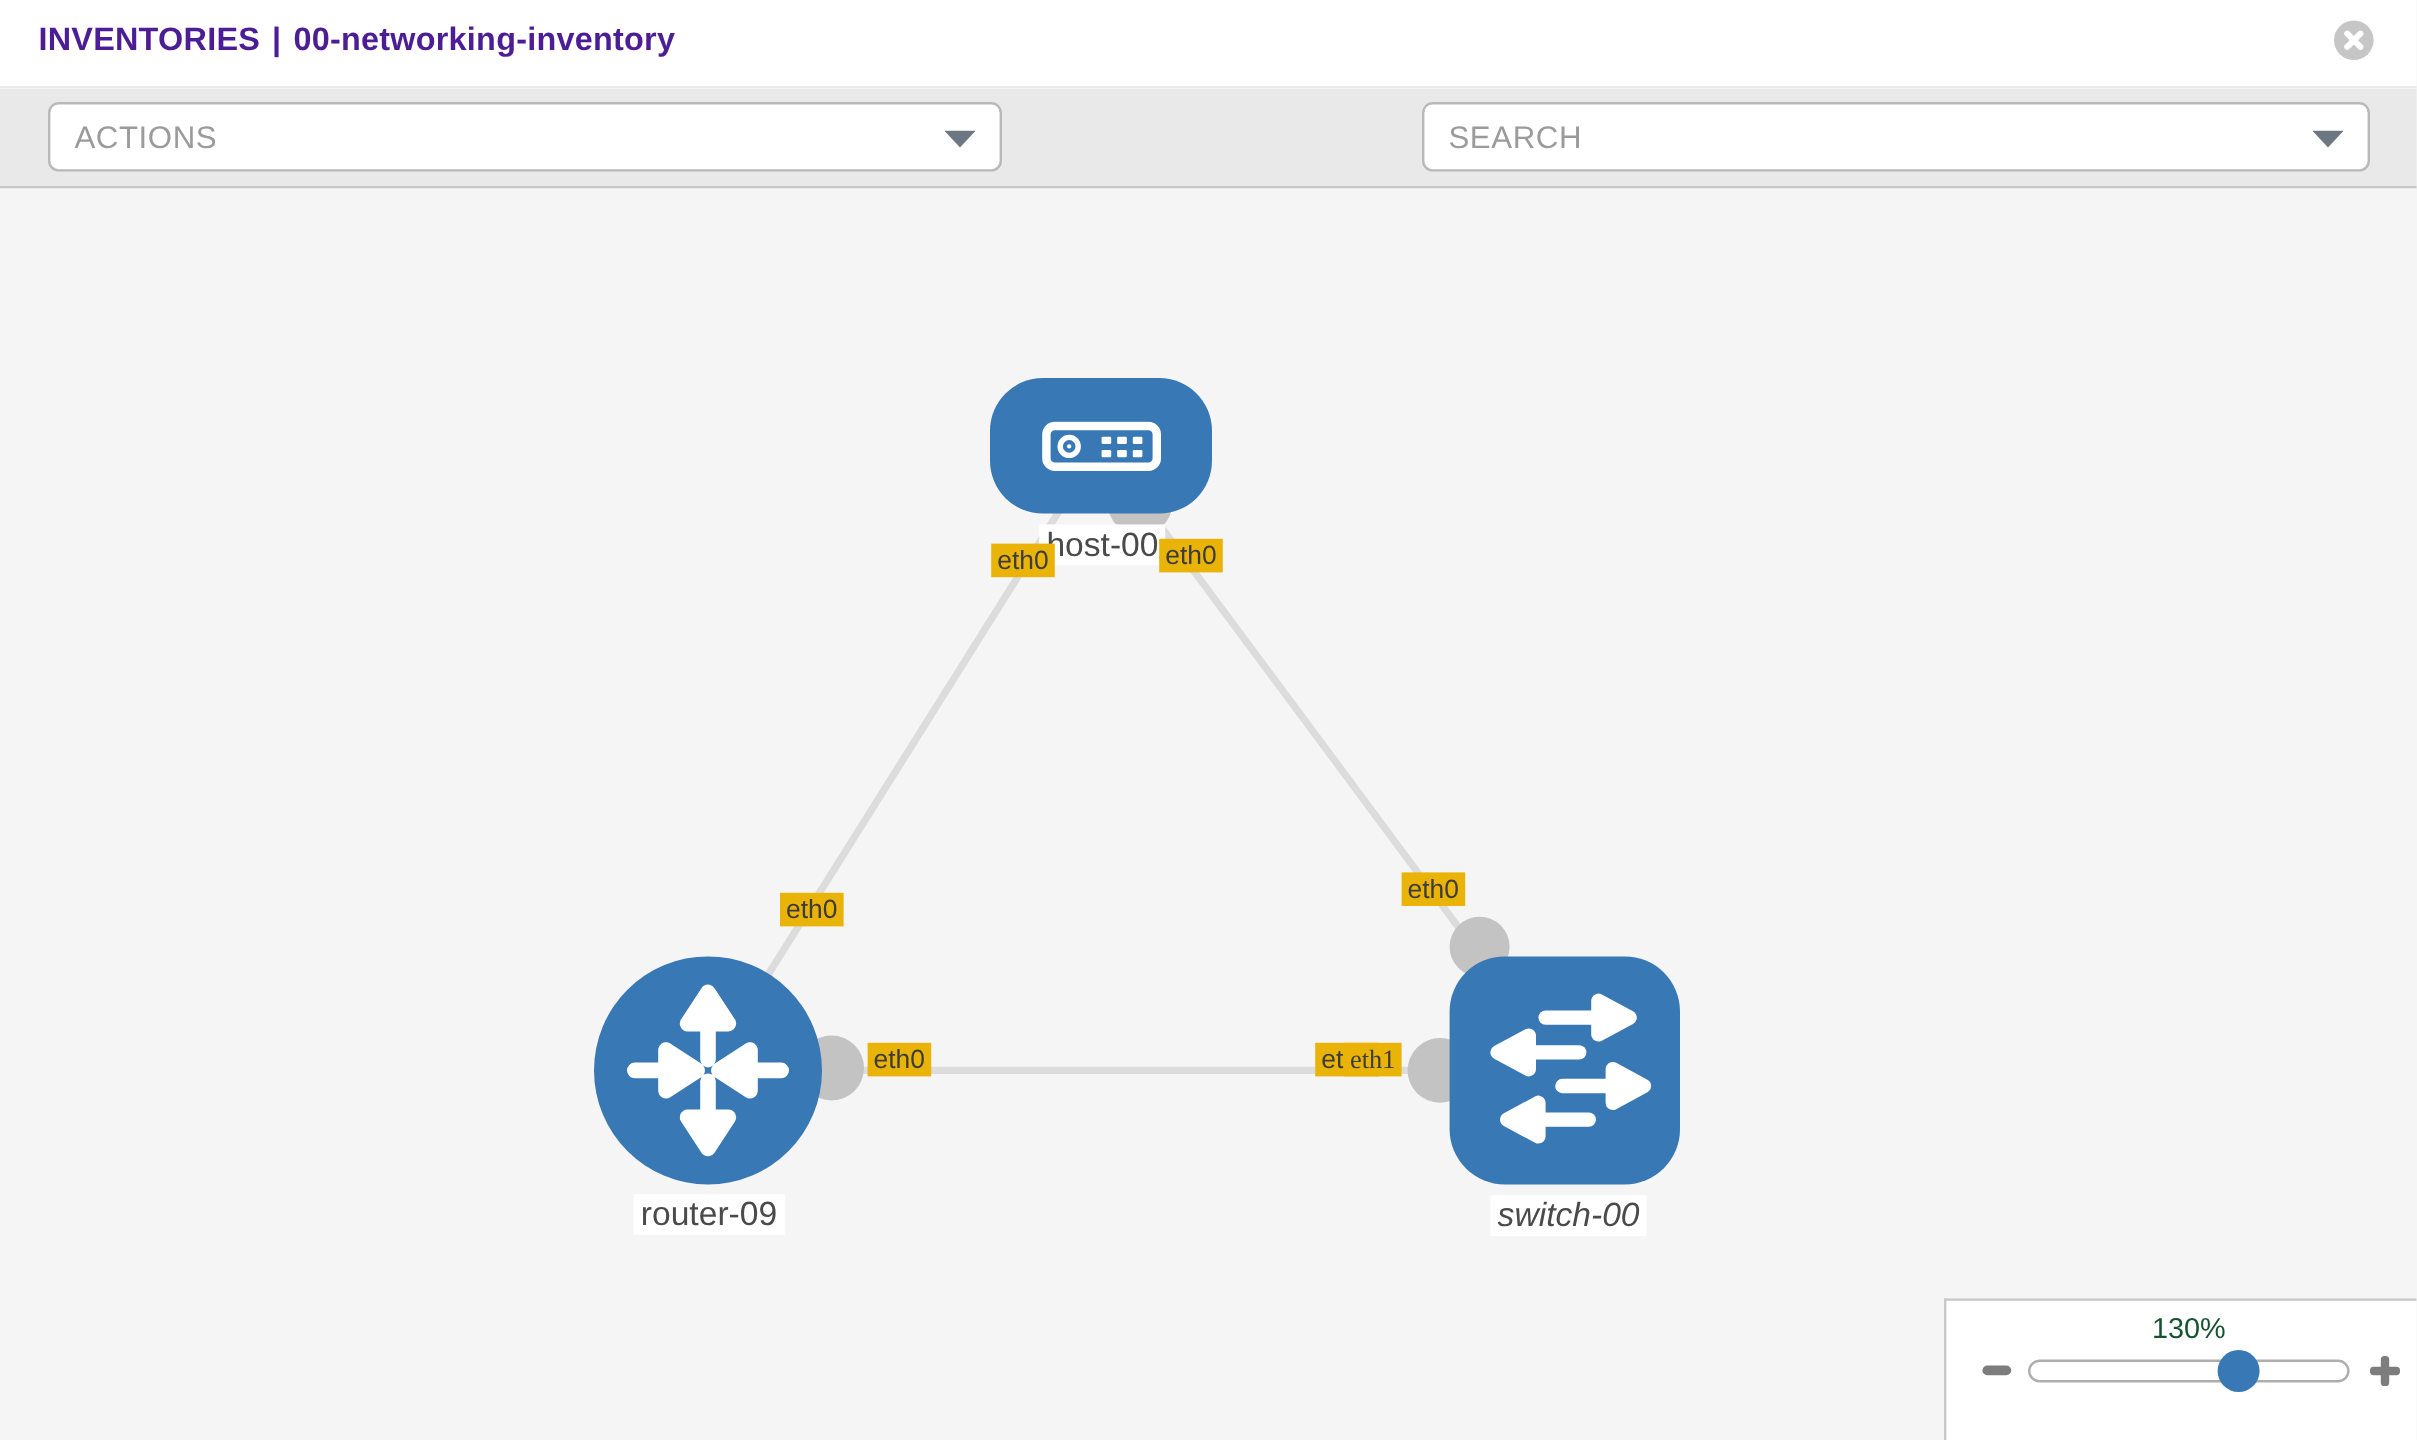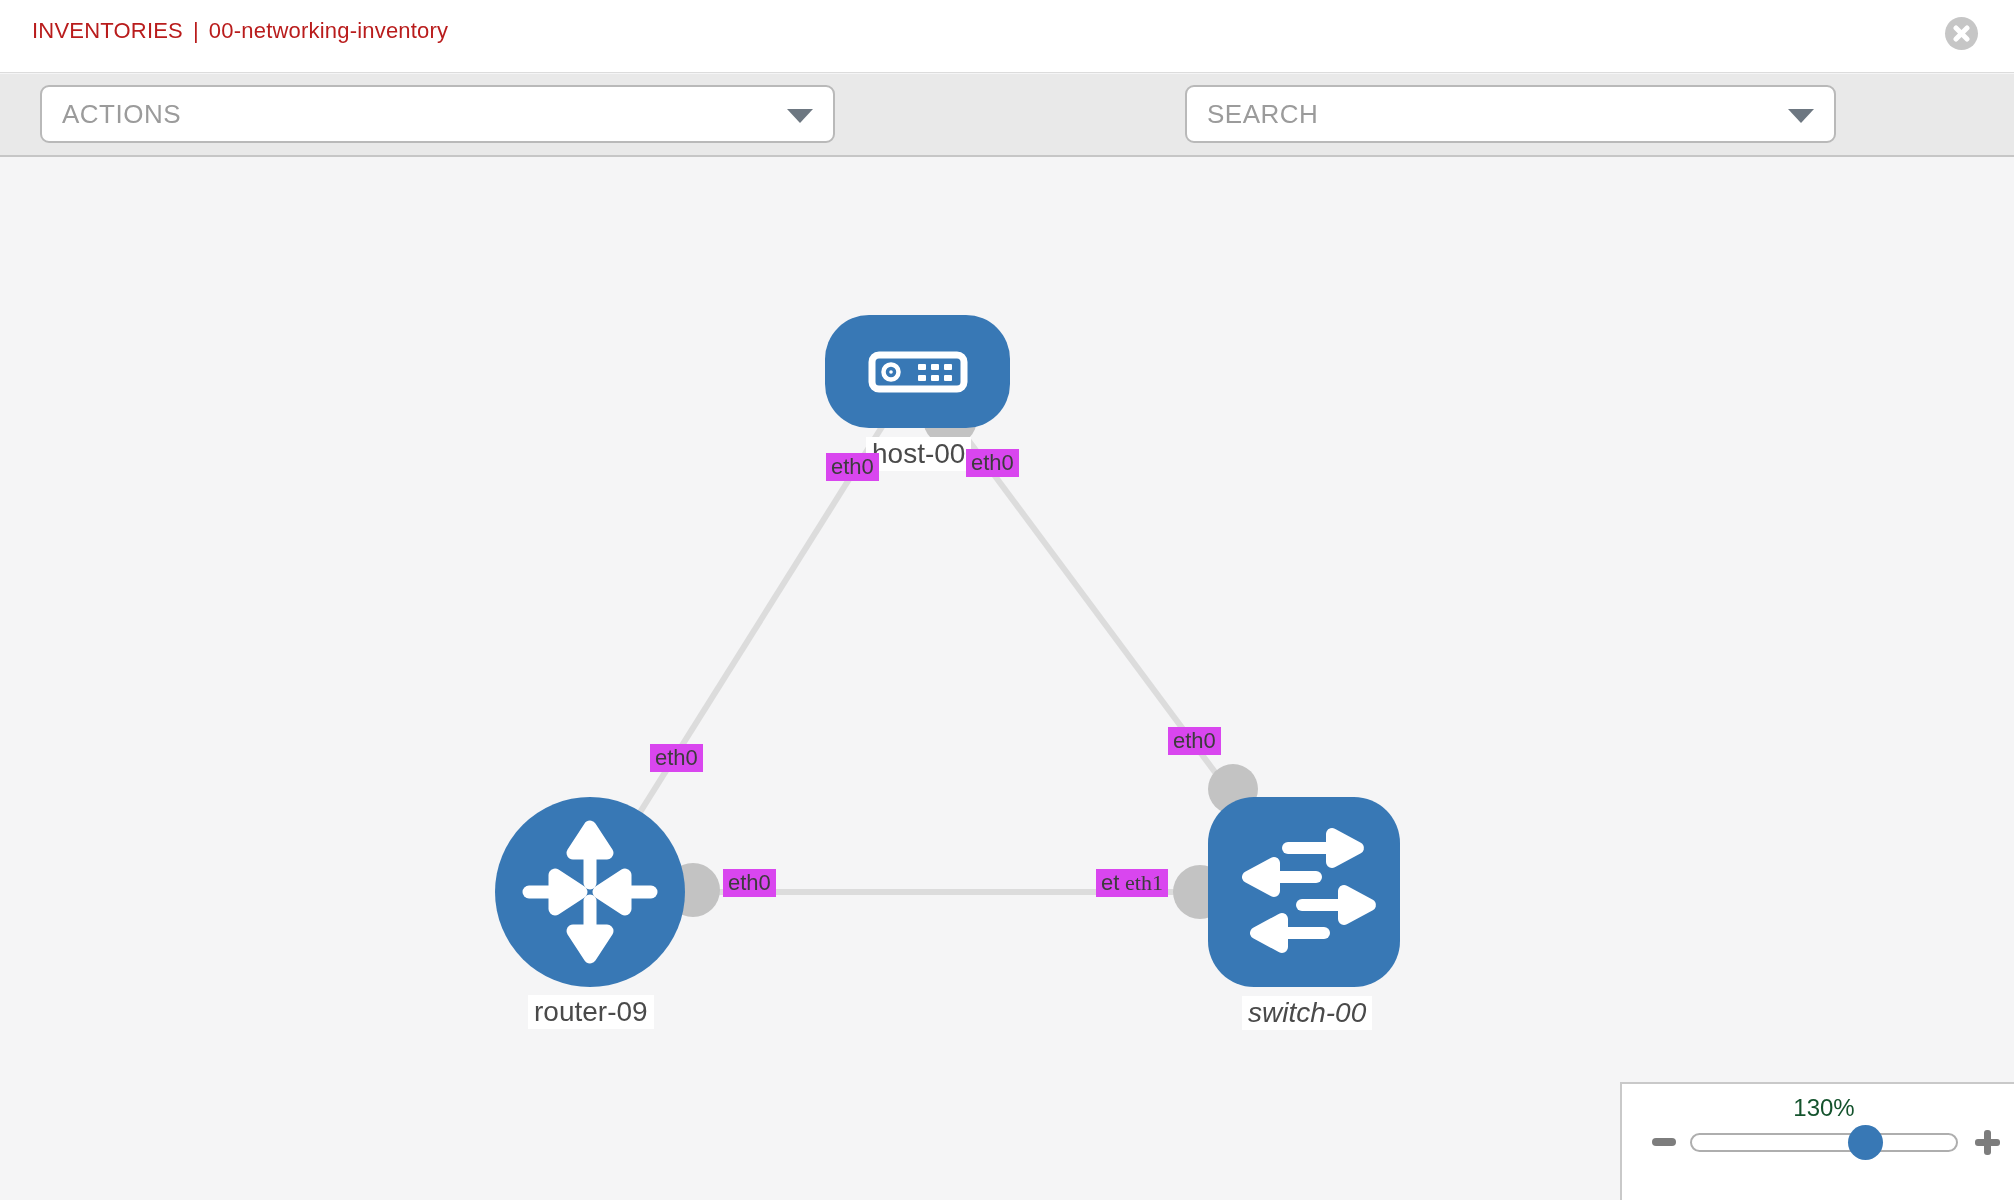--- a/index.html
+++ b/index.html
@@ -8,21 +8,21 @@
     position:relative; width:2014px; height:1200px; overflow:hidden;
     font-family:"Liberation Sans", sans-serif; background:#f5f5f6;
   }
   
   .header {
     position:absolute; left:0; top:0; width:2014px; height:73px;
     background:#ffffff; border-bottom:1px solid #dcdcdc;
   }
   .page-title {
     position:absolute; left:32px; top:18px;
-    font-size:22px; font-weight:normal; color:#b91c1c; letter-spacing:0.2px;
+    font-size:27px; font-weight:bold; color:#4c1d95; letter-spacing:0.2px;
   }
   .page-title .divider { margin:0 10px; }
   .close-btn {
     position:absolute; left:1945px; top:17px; width:33px; height:33px;
     border-radius:50%; background:#c6c6c6; display:flex; align-items:center; justify-content:center;
     cursor:pointer;
   }
   
   .toolbar {
     position:absolute; left:0; top:74px; width:2014px; height:83px;
@@ -33,21 +33,21 @@
     border:2px solid #b9b9b9; border-radius:9px; display:flex; align-items:center;
     padding:16px 20px; cursor:pointer;
   }
   .dropdown .ph { font-size:26px; color:#9b9b9b; letter-spacing:0.5px; }
   .caret {
     position:absolute; right:20px; top:22px; width:0; height:0;
     border-left:13px solid transparent; border-right:13px solid transparent;
     border-top:14px solid #6d7781;
   }
   .dd-actions { left:40px; width:795px; }
-  .dd-search  { left:1185px; width:651px; }
+  .dd-search  { left:1185px; width:790px; }
   .tool-icon { position:absolute; top:93px; cursor:pointer; }
   .tool-icon svg { display:block; }
   .ti-wrench { left:1046px; }
   .ti-key    { left:1112px; }
   
   .canvas { position:absolute; left:0; top:157px; width:2014px; height:1043px; background:#f5f5f6;padding-left:22px; }
   .links-svg { position:absolute; left:0; top:0; }
   .node {
     position:absolute; background:#3878b5; display:flex; align-items:center; justify-content:center;
     cursor:pointer;
@@ -56,21 +56,21 @@
   .node-router { left:495px;  top:640px; width:190px; height:190px; border-radius:50%; }
   .node-switch { left:1208px; top:640px; width:192px; height:190px; border-radius:46px; }
   .node-label {
     position:absolute; background:#ffffff; color:#4a4a4a; font-size:28px;
     padding:1px 6px; white-space:nowrap;
   }
   .lbl-host   { left:866px;  top:280px; }
   .lbl-router { left:528px;  top:838px; }
   .lbl-switch { left:1242px; top:839px;font-style:italic; }
   .iface {
-    position:absolute; background:#d946ef; color:#3c3c3c; font-size:22px;
+    position:absolute; background:#eab308; color:#3c3c3c; font-size:22px;
     padding:1px 5px; white-space:nowrap;
   }
   .if-e1 { left:826px;  top:296px; }  
   .if-e2 { left:966px;  top:292px; }  
   .if-e3 { left:650px;  top:587px; }  
   .if-e4 { left:1168px; top:570px; }  
   .if-e5 { left:723px;  top:712px; }  
   .if-e6a { left:1096px; top:712px; } 
   .if-e6b { left:1120px; top:712px;font-family:Liberation Serif, serif; } 
   

